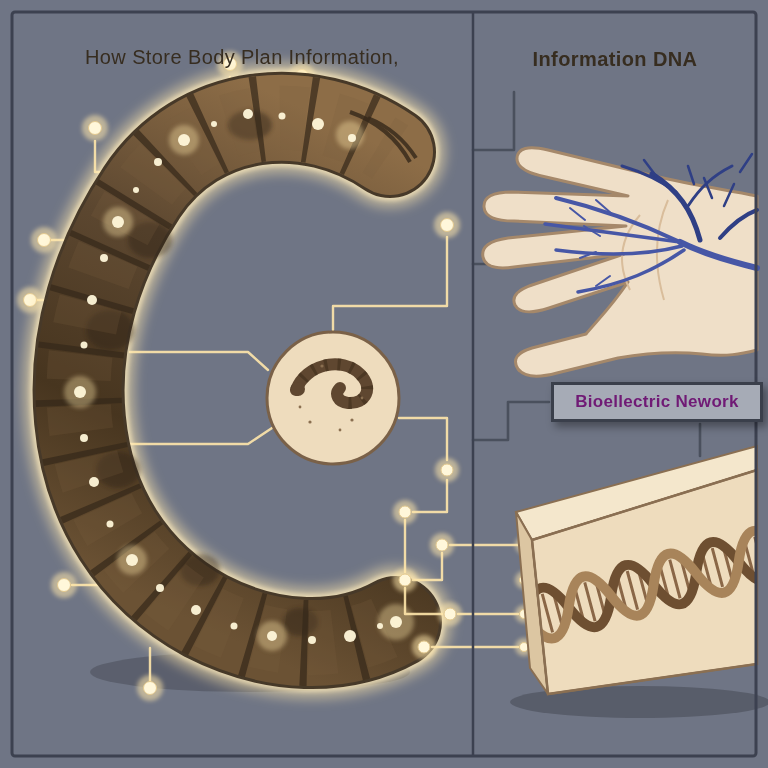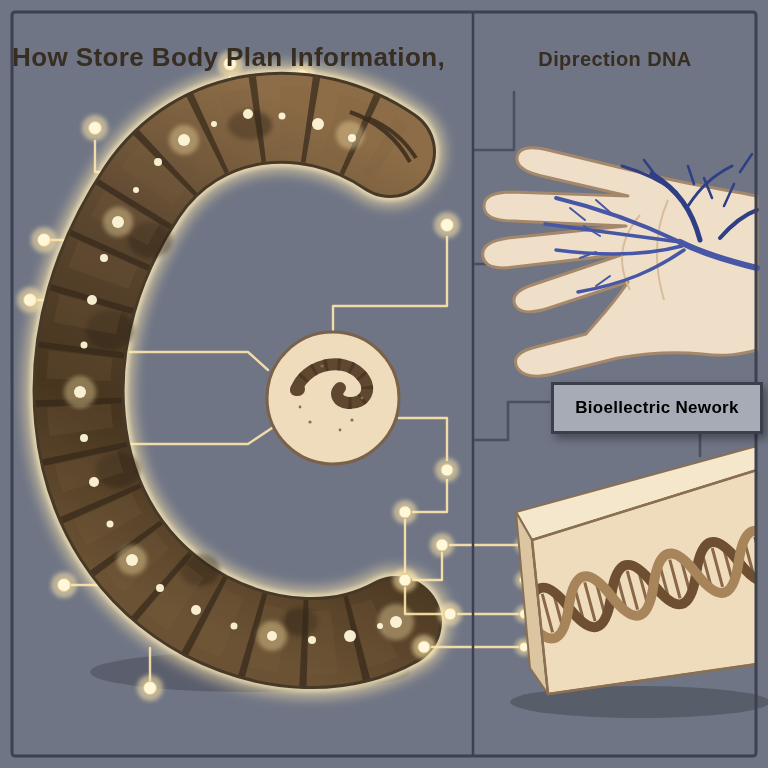--- a/index.html
+++ b/index.html
@@ -1,24 +1,24 @@
 <!DOCTYPE html>
 <html style="--background: #6f7585; --frame: #3c4150; --gray-trace: #4a505d; --glow-soft: #ffe7ab; --glow-bright: #fff7da; --worm-outline: #35281a; --parchment: #eedcbd; --parchment-dark: #dcc6a2; --outline-brown: #7a6148; --hand-fill: #efdfc8; --hand-outline: #a5886a; --vein-blue: #4757a6; --vein-dark: #2f3f85; --text-dark: #372d20; --label-box-bg: #a6abb6; --label-box-border: #3a3f4b;"><head>
 <meta charset="utf-8">
 <style>
   html,body{margin:0;padding:0}
   body{width:768px;height:768px;background:var(--background,#6f7585);font-family:"Liberation Sans",sans-serif}
   .canvas{position:relative;width:768px;height:768px;background:var(--background,#6f7585);overflow:hidden}
   .canvas > svg{position:absolute;left:0;top:0}
-  .title{position:absolute;left:12px;top:42px;width:460px;text-align:left;color:var(--text-dark,#372d20);font-weight:bold;font-size:26px;line-height:30px;letter-spacing:.4px}
+  .title{position:absolute;left:12px;top:42px;width:460px;text-align:center;color:var(--text-dark,#372d20);font-weight:normal;font-size:20px;line-height:30px;letter-spacing:.4px}
   .right-label{position:absolute;left:473px;top:48px;width:284px;text-align:center;color:var(--text-dark,#372d20);font-weight:bold;font-size:20px;letter-spacing:.4px}
-  .network-box{position:absolute;left:551px;top:382px;width:212px;height:52px;box-sizing:border-box;
+  .network-box{position:absolute;left:551px;top:382px;width:212px;height:40px;box-sizing:border-box;
     background:var(--label-box-bg,#a6abb6);border:3px solid var(--label-box-border,#3a3f4b);
     box-shadow:4px 5px 8px rgba(0,0,0,.35);display:flex;align-items:center;justify-content:center;
-    color:#000000;font-weight:bold;font-size:17px;letter-spacing:.3px}
+    color:#701a75;font-weight:bold;font-size:17px;letter-spacing:.3px}
   
   .trace-cream{fill:none;stroke:var(--glow-soft,#ffe7ab);stroke-width:2.4;opacity:.9;stroke-linejoin:round;stroke-linecap:round}
   .trace-gray{fill:none;stroke:var(--gray-trace,#4a505d);stroke-width:2.6;stroke-linejoin:round;stroke-linecap:round}
   .node-halo{fill:var(--glow-soft,#ffe7ab);opacity:.55}
   .node-core{fill:var(--glow-bright,#fff7da);stroke:#e3c98f;stroke-width:1}
   .spot{fill:var(--glow-bright,#fff7da)}
   .spot-halo{fill:var(--glow-soft,#ffe7ab);opacity:.38}
   .frame-line{fill:none;stroke:var(--frame,#3c4150);stroke-width:3}
   .divider{stroke:var(--frame,#3c4150);stroke-width:2.5}
   .parchment{fill:var(--parchment,#eedcbd);stroke:var(--outline-brown,#7a6148)}
@@ -293,19 +293,19 @@
   </g>
 
   <line class="divider" x1="473" y1="12" x2="473" y2="756"></line>
   <rect class="frame-line" x="12" y="12" width="744" height="744" rx="3"></rect>
 </svg>
 
 <div class="title">
   <div>How Store Body Plan Information,</div>
 </div>
 
-<div class="right-label">Diprection DNA</div>
+<div class="right-label">Information DNA</div>
 
 <div class="network-box">
   <span>Bioellectric Nework</span>
 </div>
 
 </div>
 
 </body></html>

